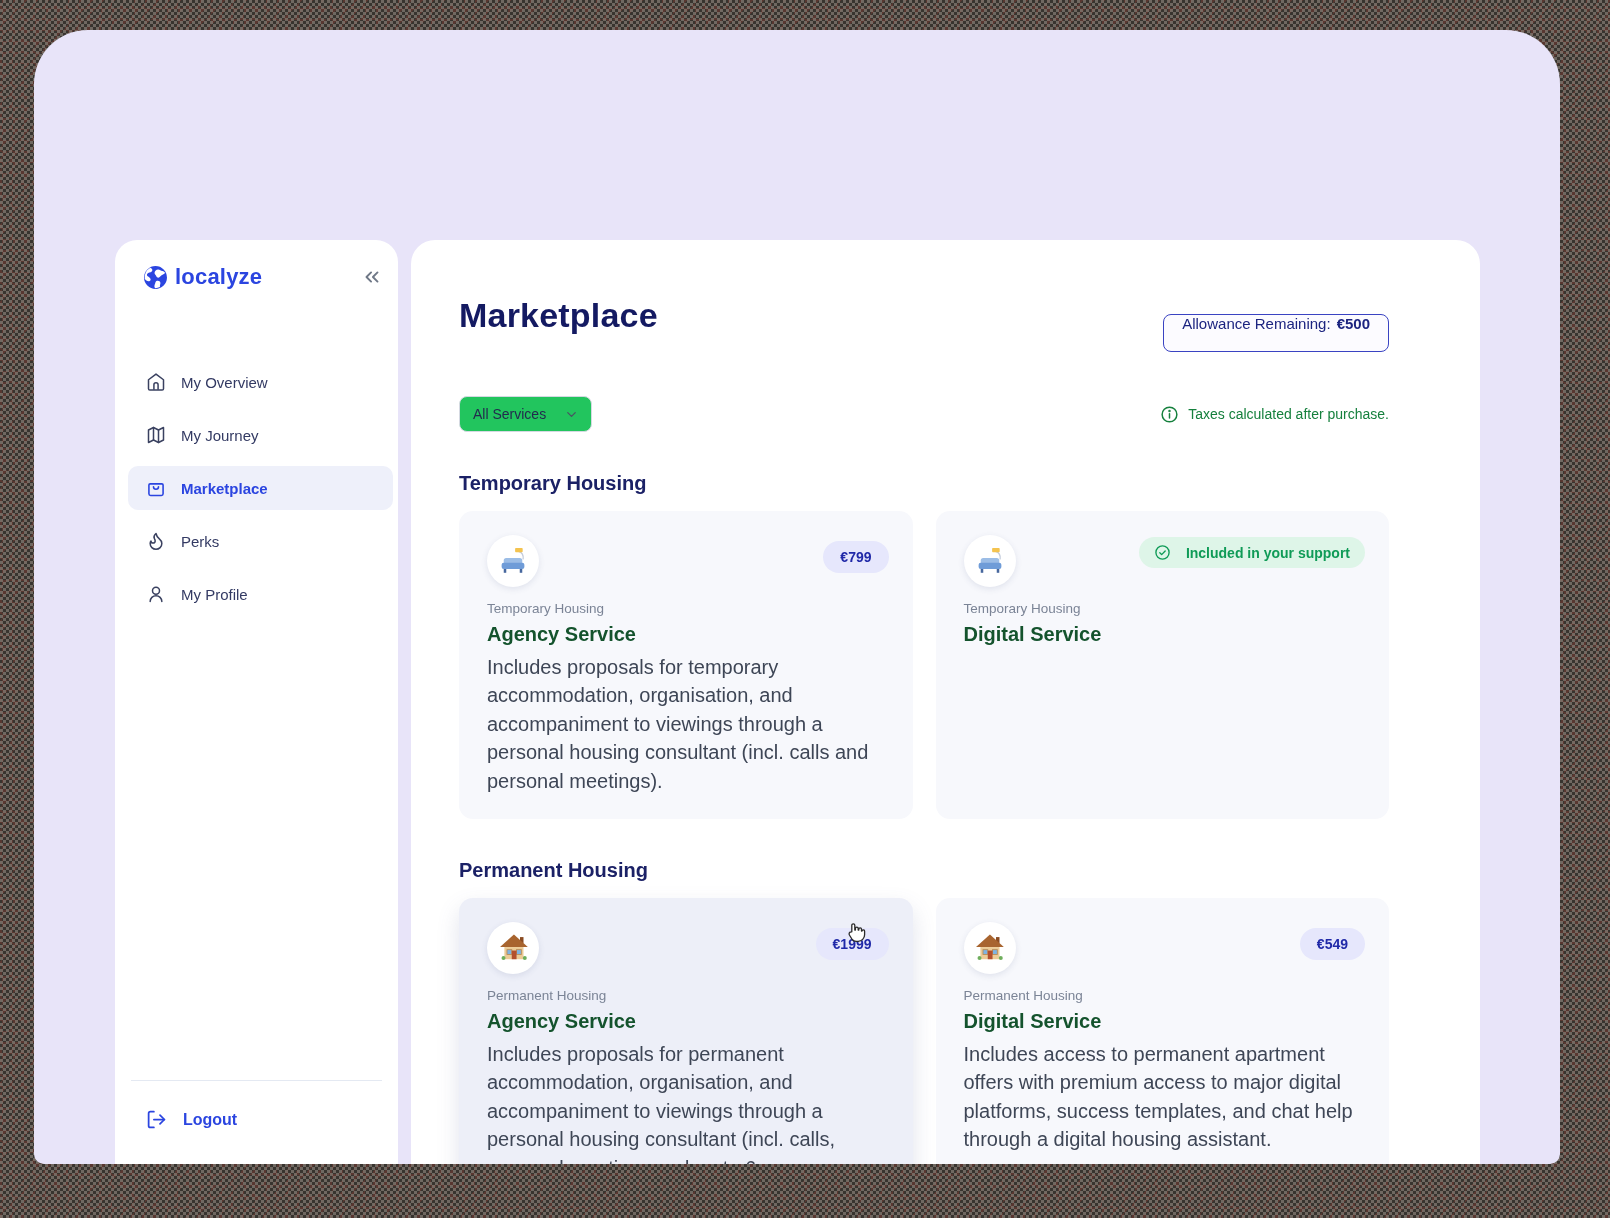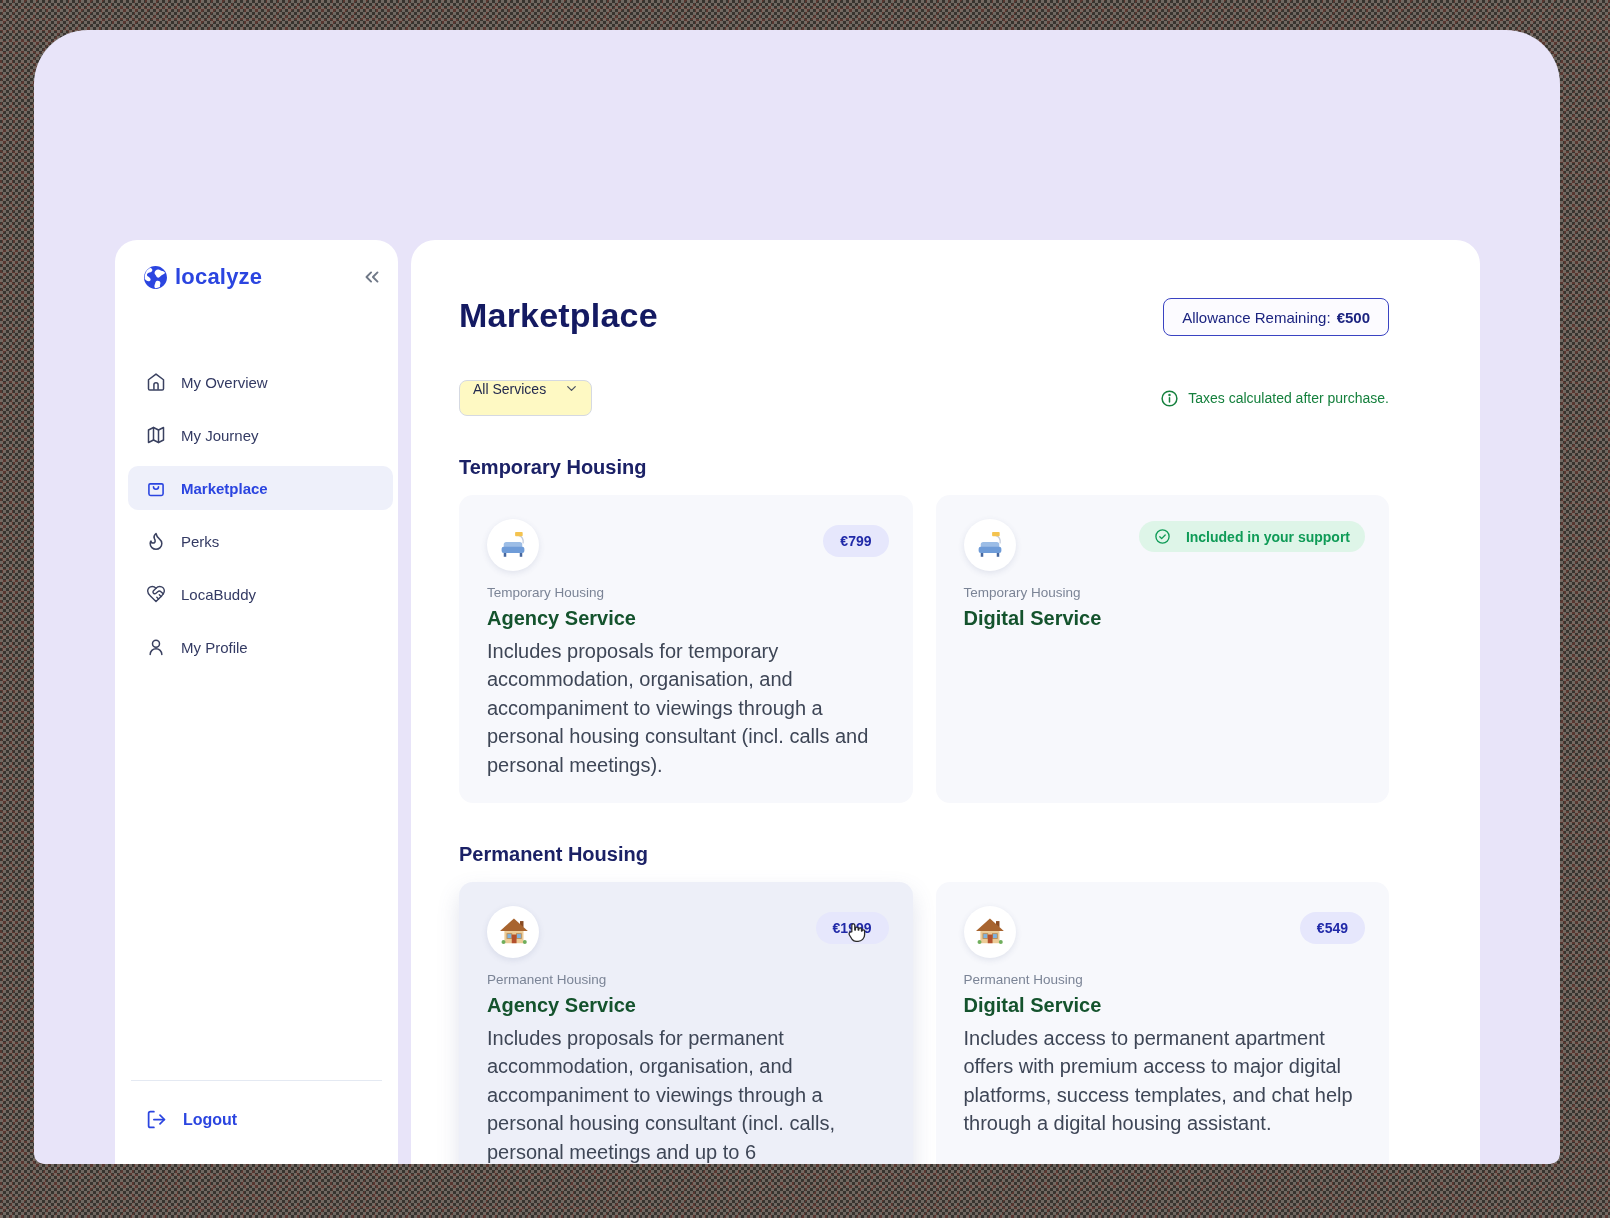--- a/index.html
+++ b/index.html
@@ -38,29 +38,29 @@
   .logout { display:flex; align-items:center; gap:16px; padding:0 18px; color:#2b45e0; font-size:16px; font-weight:bold; cursor:pointer; }
   
   .main {
     position:absolute; left:411px; top:240px; width:1069px; bottom:54px;
     background:#ffffff; border-radius:24px 24px 0 0; padding:56px 0 0 48px; overflow:hidden;
   }
   .content { width:930px; }
   .header-row { display:flex; align-items:flex-start; justify-content:space-between; }
   .page-title { font-size:34px; font-weight:bold; color:#141a62; letter-spacing:.2px; }
   .allowance-btn {
-    margin-top:2px; height:38px; display:flex; align-items:center; gap:6px; padding:0 18px;
+    margin-top:18px; height:38px; display:flex; gap:6px; padding:0 18px;
     border:1.5px solid #3a43c2; border-radius:8px; background:#fcfbff; cursor:pointer;
     color:#1c2480; font-size:15px;
   }
   .allowance-btn .val { font-weight:bold; }
   .filter-row { margin-top:44px; display:flex; align-items:center; justify-content:space-between; }
   .select {
-    width:133px; height:36px; border:1px solid #d5d9e2; border-radius:8px; background:#fef9c3;
-    display:flex; justify-content:space-between; padding:0 12px 0 13px;
+    width:133px; height:36px; border:1px solid #d5d9e2; border-radius:8px; background:#22c55e;
+    display:flex; align-items:center; justify-content:space-between; padding:0 12px 0 13px;
     font-size:14px; color:#232a4e; cursor:pointer;
   }
   .select .chev { color:#4a5262; display:flex; }
   .tax-note { display:flex; align-items:center; gap:9px; color:#15803d; font-size:14px; }
   .section-heading { margin-top:40px; font-size:20px; font-weight:bold; color:#1b2166; }
   .grid { margin-top:16px; display:grid; grid-template-columns:1fr 1fr; gap:17px 23px; }
   .card {
     background:#f7f8fc; border-radius:14px; padding:24px 24px 24px 28px; cursor:pointer; min-height:196px;
   }
   .card.hover { background:#edeff8; box-shadow:0 10px 22px rgba(90,98,150,.18); }
@@ -213,28 +213,20 @@
       <span class="nicon">
           <svg width="20" height="20" viewBox="0 0 24 24">
             <use href="#i-flame"></use>
           </svg>
         </span>
       <span>Perks</span>
     </div>
     <div class="nav-item">
       <span class="nicon">
           <svg width="20" height="20" viewBox="0 0 24 24">
-            <use href="#i-heart-hand"></use>
-          </svg>
-        </span>
-      <span>LocaBuddy</span>
-    </div>
-    <div class="nav-item">
-      <span class="nicon">
-          <svg width="20" height="20" viewBox="0 0 24 24">
             <use href="#i-user"></use>
           </svg>
         </span>
       <span>My Profile</span>
     </div>
   </nav>
 
   <div class="sidebar-bottom">
     <div class="divider"></div>
     <div class="logout">

